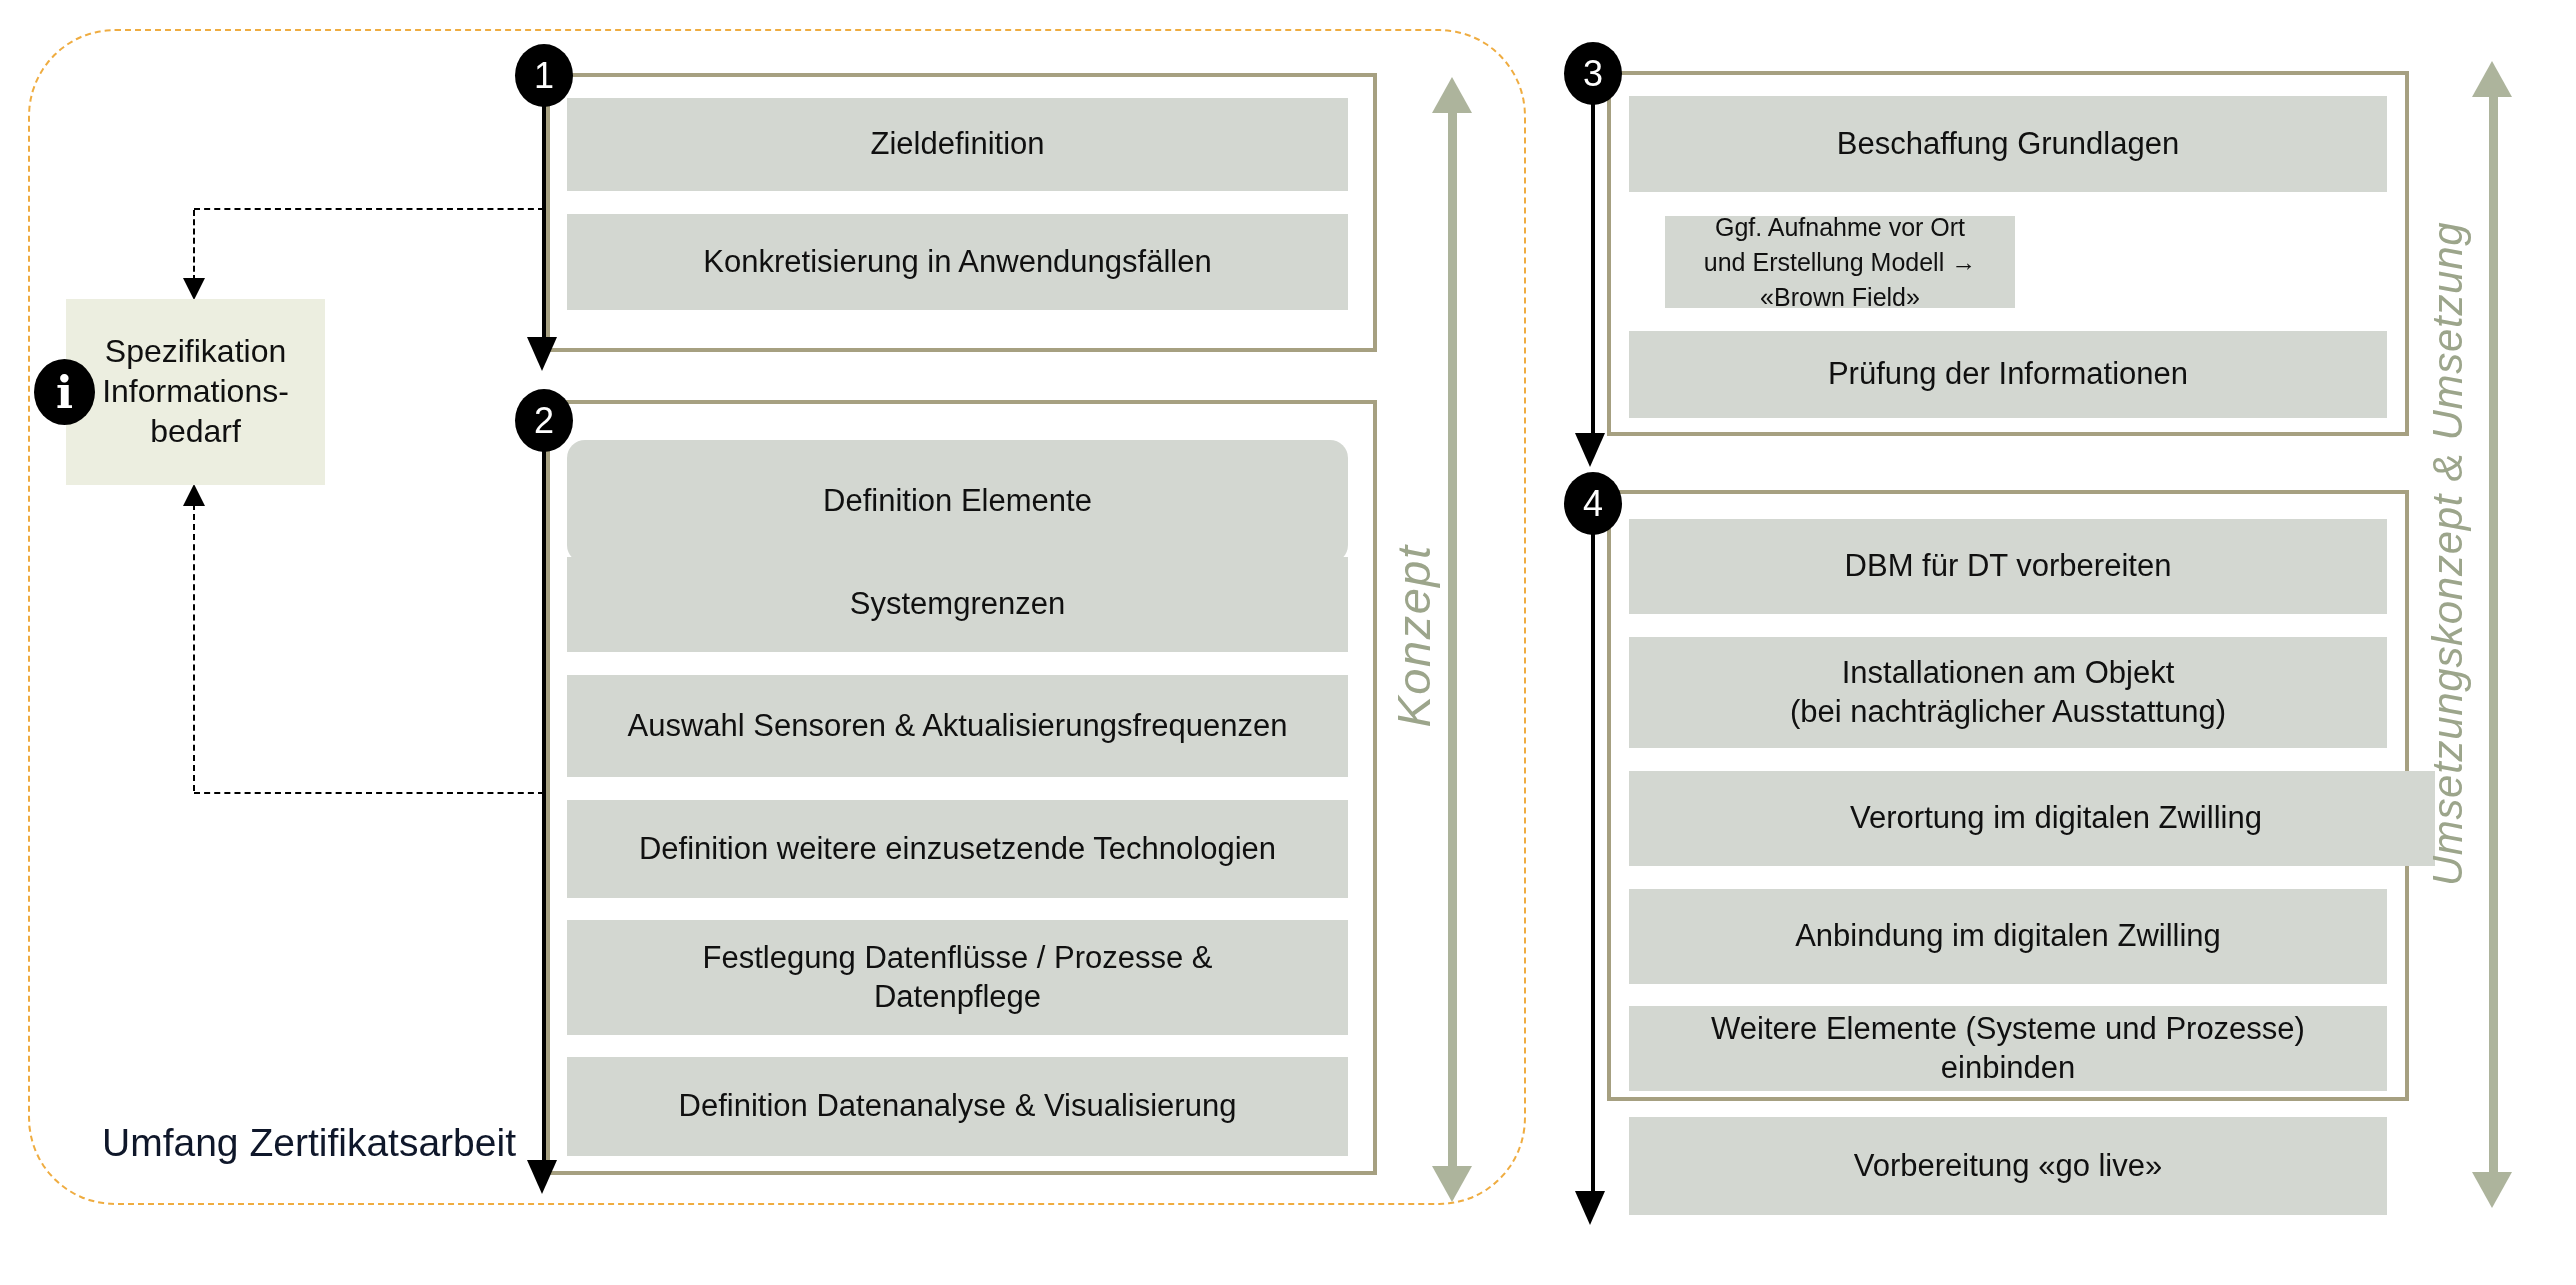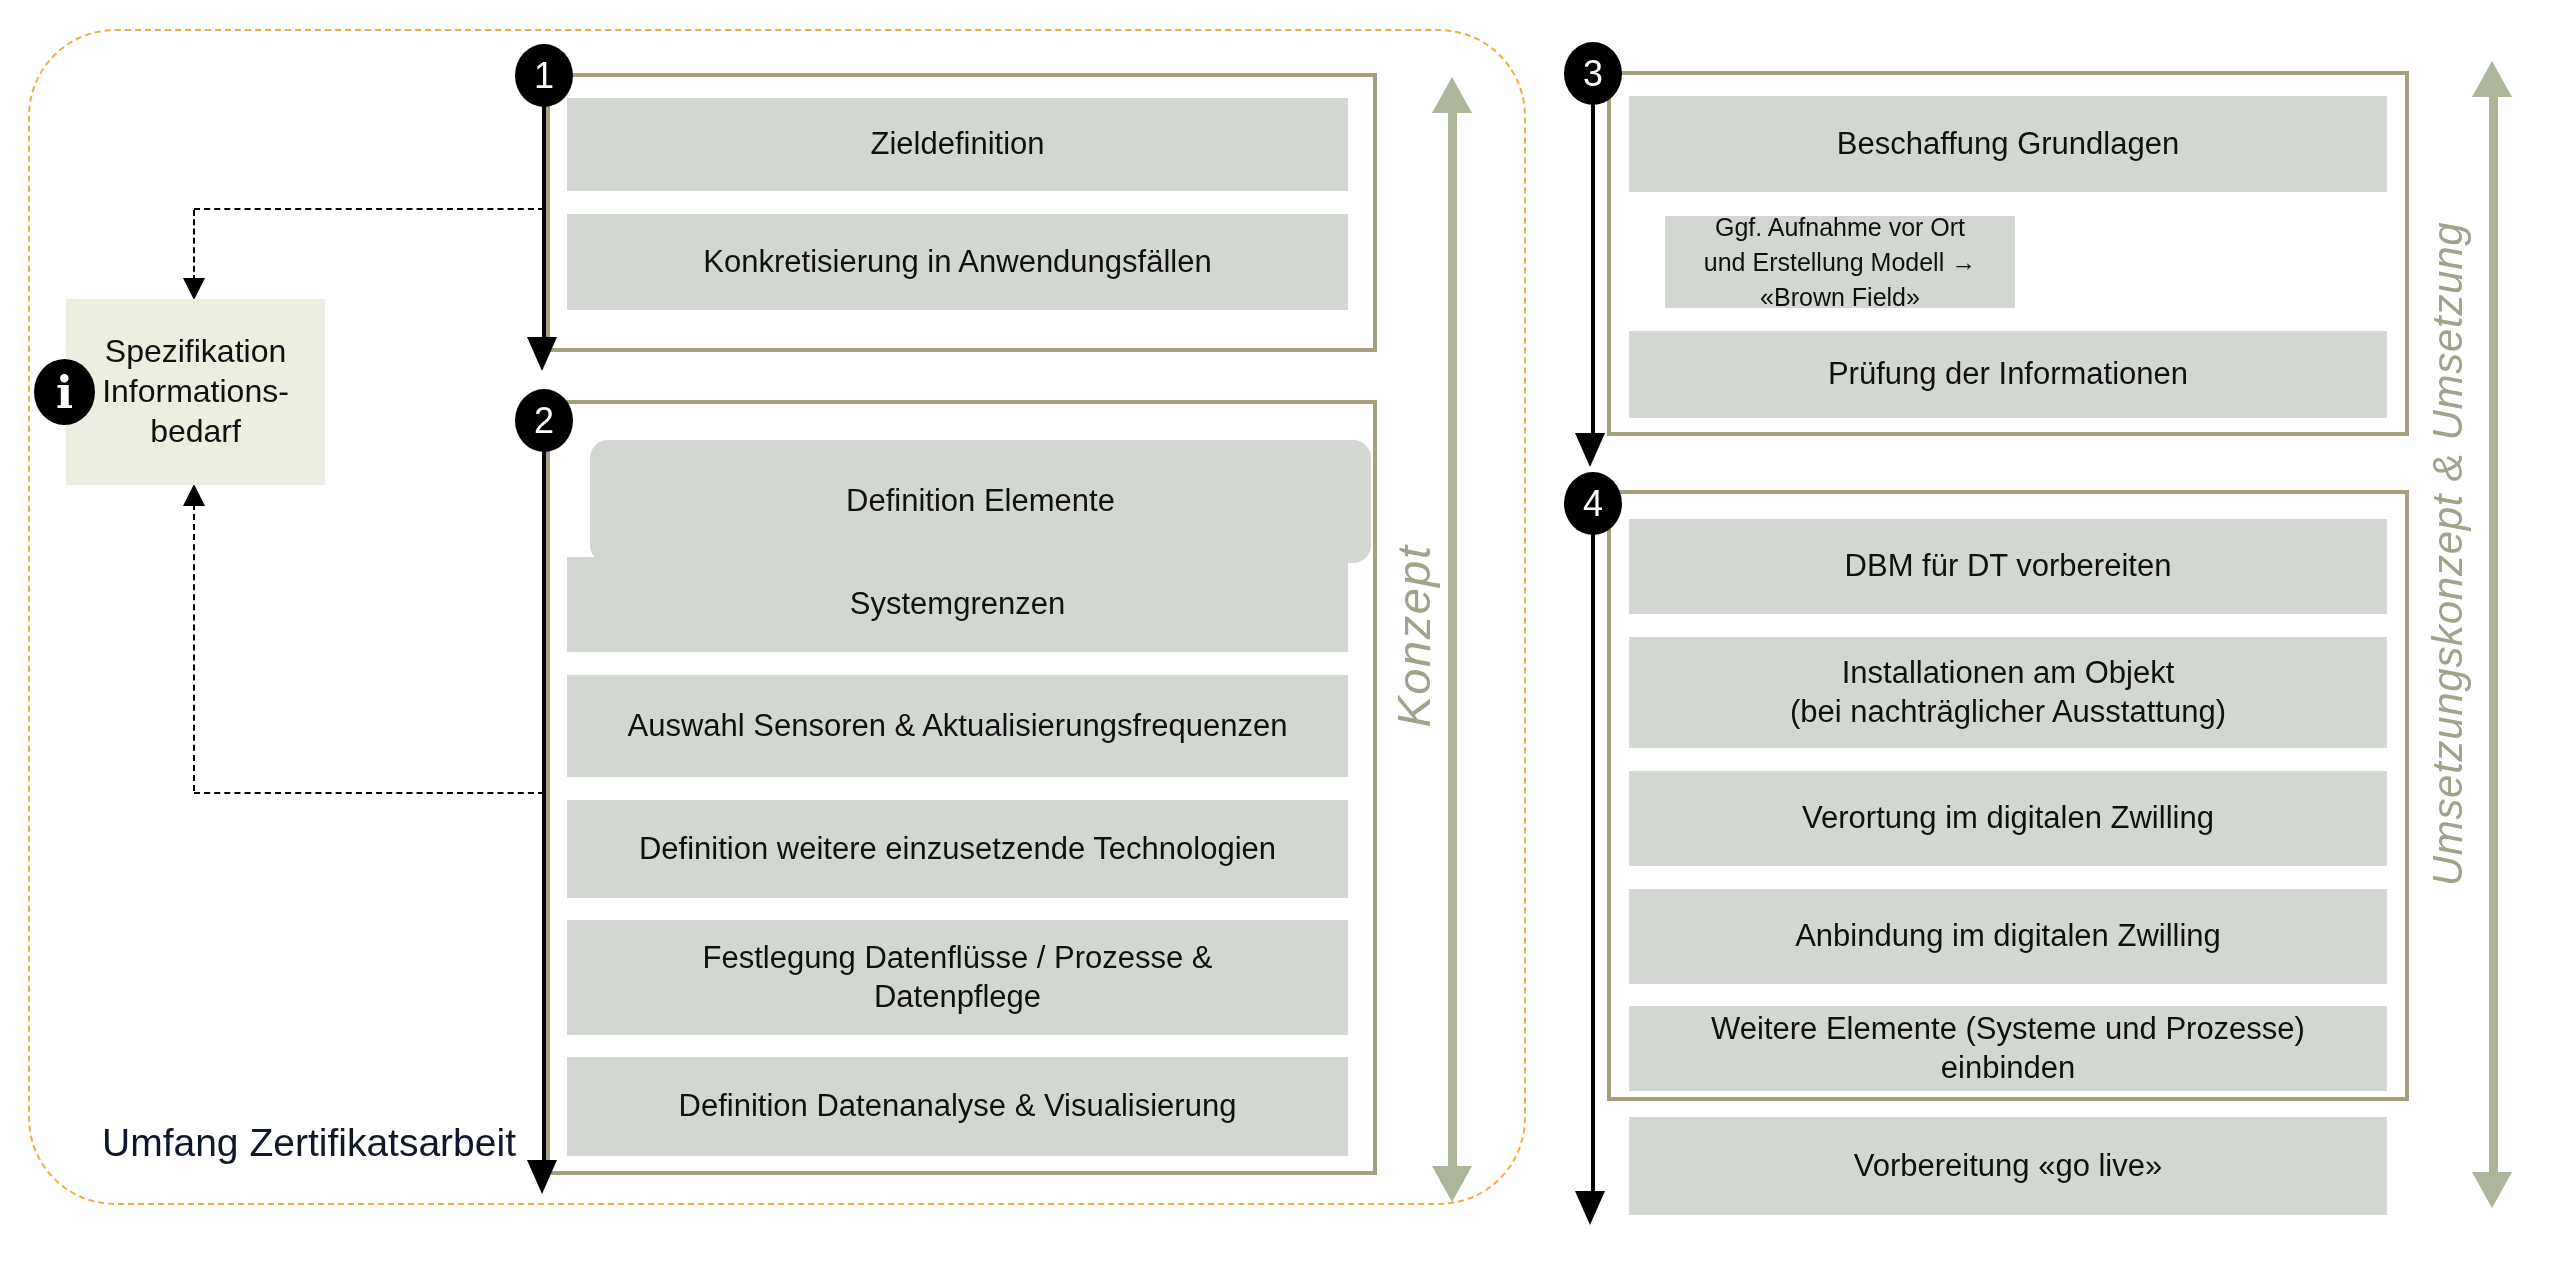--- a/index.html
+++ b/index.html
@@ -86,21 +86,21 @@
     <span>Zieldefinition</span>
   </div>
   <div class="bar" style="left:567px;top:214px;width:781px;height:96px;text-align:right;">
     <span>Konkretisierung in Anwendungsfällen</span>
   </div>
 
   <div class="circle" style="left:515px;top:389px;">2</div>
   <div class="vline" style="left:542px;top:418px;height:745px;"></div>
   <div class="ahead" style="left:527px;top:1160px;"></div>
   <div class="obox" style="left:546px;top:400px;width:831px;height:775px;"></div>
-  <div class="bar" style="left:590px;top:440px;width:781px;height:123px;border-radius:18px;">
+  <div class="bar" style="left:567px;top:440px;width:781px;height:123px;border-radius:18px;">
     <span>Definition Elemente</span>
   </div>
   <div class="bar" style="left:567px;top:557px;width:781px;height:95px;">
     <span>Systemgrenzen</span>
   </div>
   <div class="bar" style="left:567px;top:675px;width:781px;height:102px;">
     <span>Auswahl Sensoren &amp; Aktualisierungsfrequenzen</span>
   </div>
   <div class="bar" style="left:567px;top:800px;width:781px;height:98px;">
     <span>Definition weitere einzusetzende Technologien</span>
@@ -138,21 +138,21 @@
   <div class="vline" style="left:1591px;top:501px;height:692px;"></div>
   <div class="ahead" style="left:1575px;top:1191px;"></div>
   <div class="obox" style="left:1607px;top:490px;width:802px;height:611px;"></div>
   <div class="bar" style="left:1629px;top:519px;width:758px;height:95px;">
     <span>DBM für DT vorbereiten</span>
   </div>
   <div class="bar" style="left:1629px;top:637px;width:758px;height:111px;">
     <span>Installationen am Objekt</span>
     <span>(bei nachträglicher Ausstattung)</span>
   </div>
-  <div class="bar" style="left:1629px;top:771px;width:758px;height:95px;">
+  <div class="bar" style="left:1629px;top:771px;width:758px;height:95px;padding-left:48px;">
     <span>Verortung im digitalen Zwilling</span>
   </div>
   <div class="bar" style="left:1629px;top:889px;width:758px;height:95px;">
     <span>Anbindung im digitalen Zwilling</span>
   </div>
   <div class="bar" style="left:1629px;top:1006px;width:758px;height:85px;">
     <span>Weitere Elemente (Systeme und Prozesse)</span>
     <span>einbinden</span>
   </div>
   <div class="bar" style="left:1629px;top:1117px;width:758px;height:98px;">

